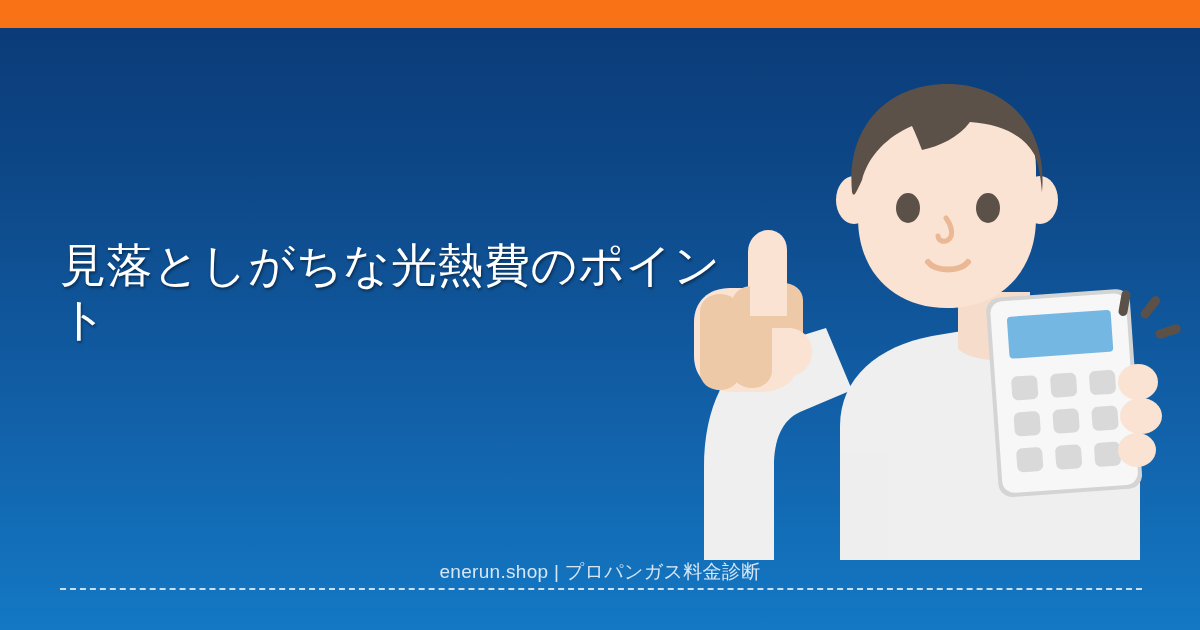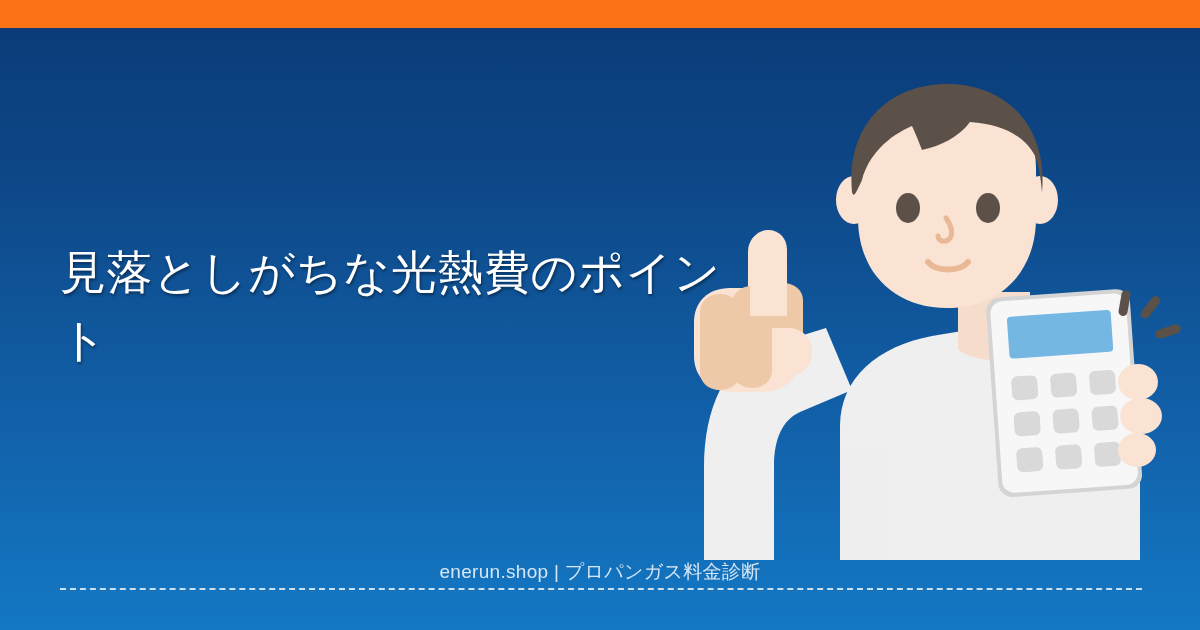--- a/index.html
+++ b/index.html
@@ -40,21 +40,21 @@
 
   
   .headline {
     position:absolute;
     left:60px;
     top:238px;
     width:700px;
     z-index:4;
     color:#ffffff;
     font-size:46px;
-    line-height:68px;
+    line-height:54px;
     font-weight:400;
     letter-spacing:0.5px;
     text-shadow:1px 2px 3px rgba(0,0,0,0.45);
     white-space:normal;
     word-break:break-all;
   }
 
   
   .footer-strip {
     position:absolute;

